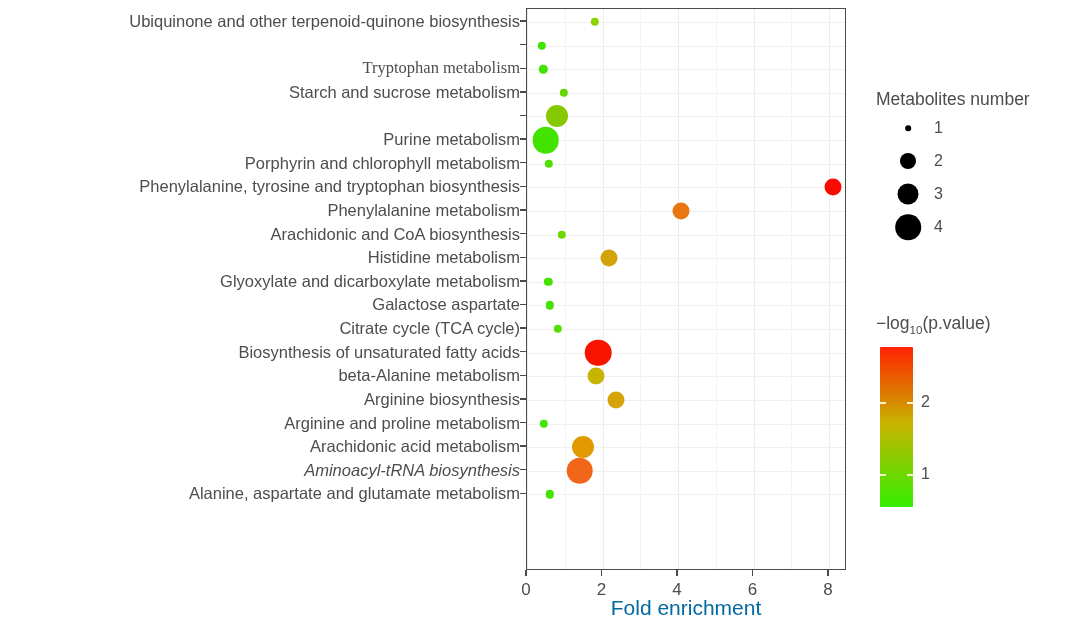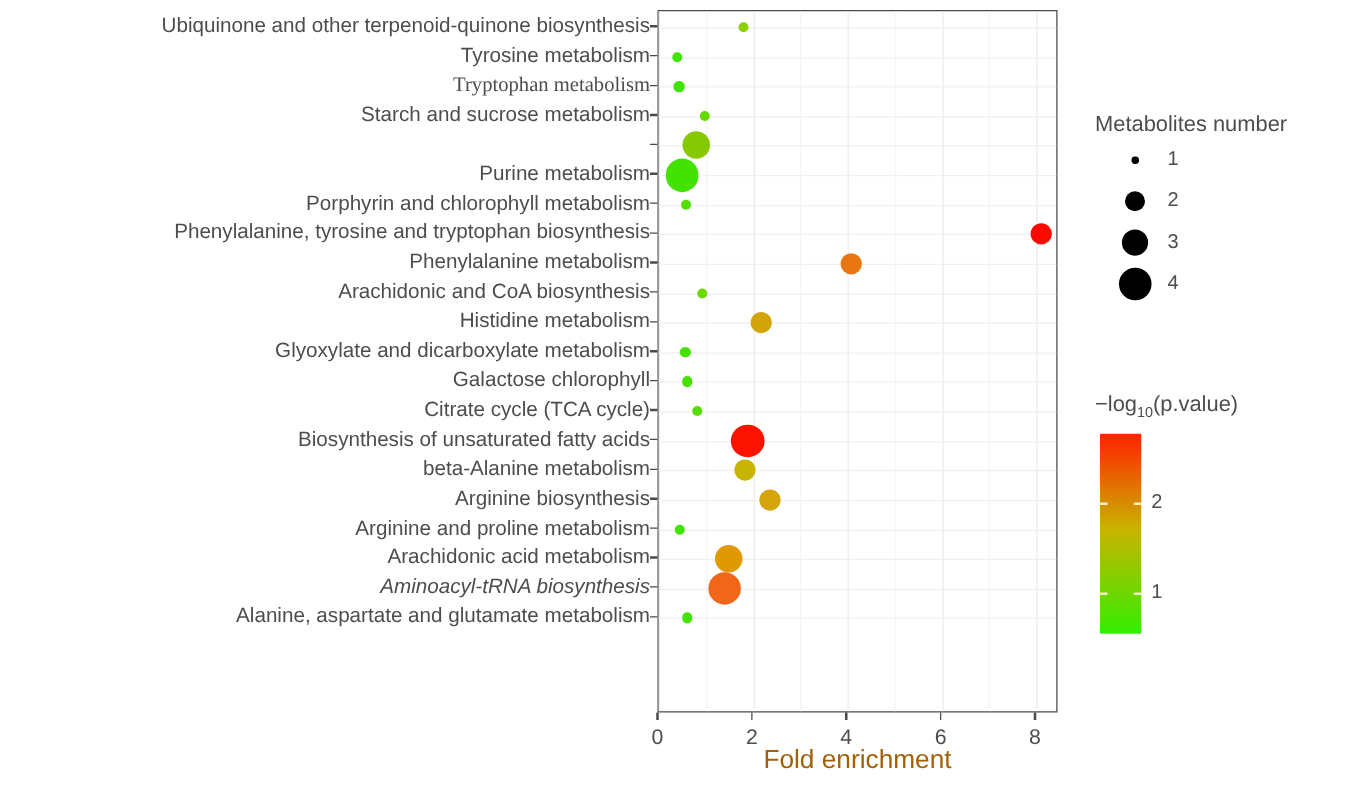--- a/index.html
+++ b/index.html
@@ -29,21 +29,21 @@
   .dot{position:absolute;border-radius:50%;transform:translate(-50%,-50%);}
 
   
   .ytick{position:absolute;width:6px;height:1.4px;background:#4a4a4a;}
   .xtick{position:absolute;width:1.4px;height:6px;background:#4a4a4a;}
   .xticklab{
     position:absolute;font-size:17px;color:#4d4d4d;
     transform:translateX(-50%);
   }
   .xaxistitle{
-    position:absolute;font-size:21px;color:#a16207;
+    position:absolute;font-size:21px;color:#0369a1;
     transform:translateX(-50%);white-space:nowrap;
   }
 
   
   .legend-title{
     position:absolute;font-size:17.5px;color:#4d4d4d;white-space:nowrap;
   }
   .legend-title sub{font-size:11.5px;}
   .size-dot{
     position:absolute;border-radius:50%;background:#000000;
@@ -59,31 +59,30 @@
   .cbtick{position:absolute;height:2px;background:#f7f0c8;}
   .cblab{position:absolute;font-size:16px;color:#4d4d4d;transform:translateY(-50%);}
 </style>
 </head>
 <body>
 
 <div id="root">
 
   <div class="ylabels">
       <div class="ylab" style="top: 21px;">Ubiquinone and other terpenoid-quinone biosynthesis</div>
-      <div class="ylab" style="top: 44.62px;">Tyrosine metabolism</div>
       <div class="ylab" style="top: 68.24px; font-family: Liberation Serif, serif;">Tryptophan metabolism</div>
       <div class="ylab" style="top: 91.86px;">Starch and sucrose metabolism</div>
       <div class="ylab" style="top: 139.1px;">Purine metabolism</div>
       <div class="ylab" style="top: 162.72px;">Porphyrin and chlorophyll metabolism</div>
       <div class="ylab" style="top: 186.34px;">Phenylalanine, tyrosine and tryptophan biosynthesis</div>
       <div class="ylab" style="top: 209.96px;">Phenylalanine metabolism</div>
       <div class="ylab" style="top: 233.58px;">Arachidonic and CoA biosynthesis</div>
       <div class="ylab" style="top: 257.2px;">Histidine metabolism</div>
       <div class="ylab" style="top: 280.82px;">Glyoxylate and dicarboxylate metabolism</div>
-      <div class="ylab" style="top: 304.44px;">Galactose chlorophyll</div>
+      <div class="ylab" style="top: 304.44px;">Galactose aspartate</div>
       <div class="ylab" style="top: 328.06px;">Citrate cycle (TCA cycle)</div>
       <div class="ylab" style="top: 351.68px;">Biosynthesis of unsaturated fatty acids</div>
       <div class="ylab" style="top: 375.3px;">beta-Alanine metabolism</div>
       <div class="ylab" style="top: 398.92px;">Arginine biosynthesis</div>
       <div class="ylab" style="top: 422.54px;">Arginine and proline metabolism</div>
       <div class="ylab" style="top: 446.16px;">Arachidonic acid metabolism</div>
       <div class="ylab" style="top: 469.78px; font-style: italic;">Aminoacyl-tRNA biosynthesis</div>
       <div class="ylab" style="top: 493.4px;">Alanine, aspartate and glutamate metabolism</div>
     </div>
 

